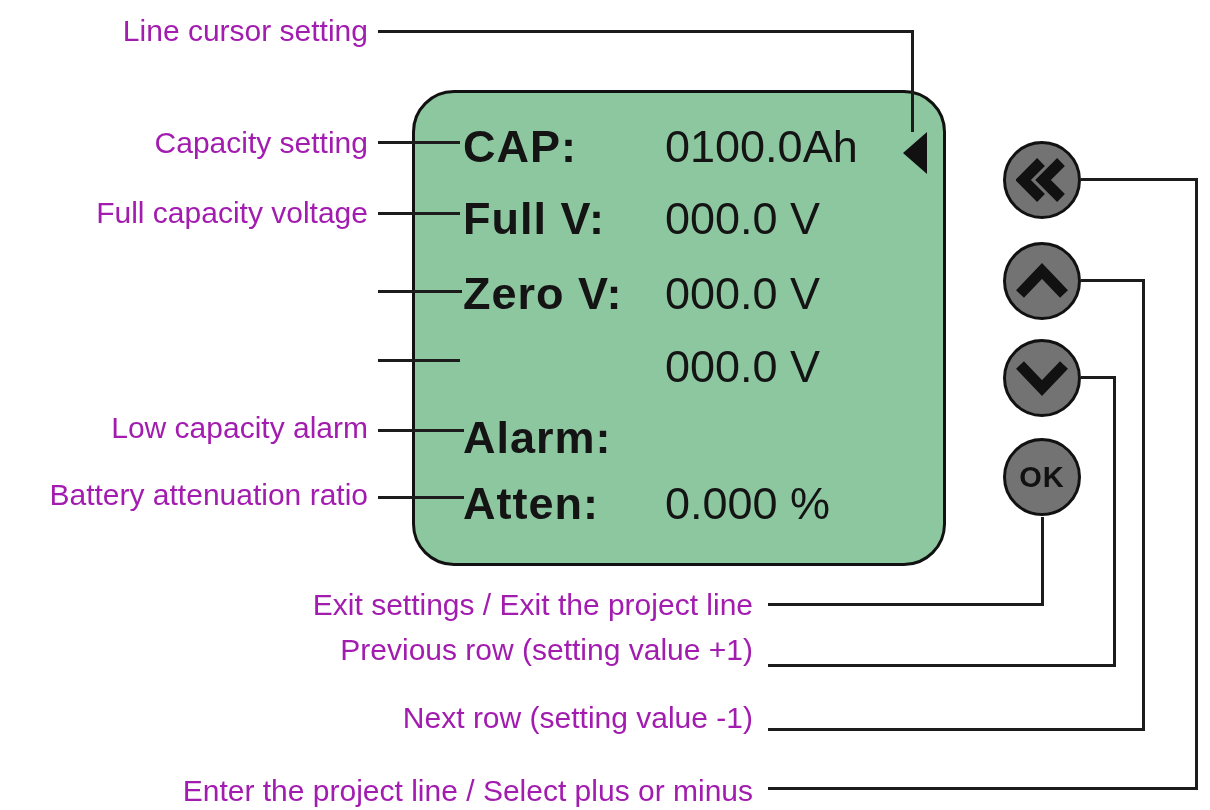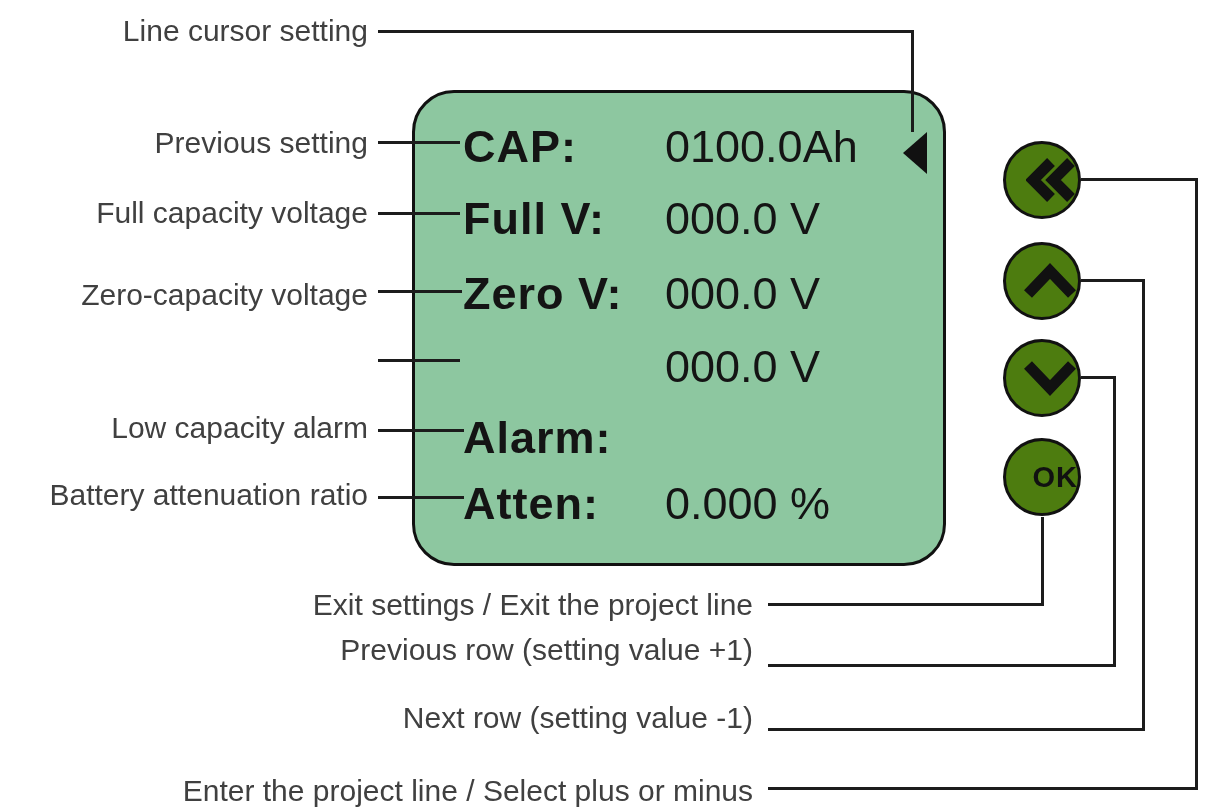--- a/index.html
+++ b/index.html
@@ -1,55 +1,54 @@
 <!DOCTYPE html>
 <html><head>
 <meta charset="utf-8">
 <style>
   html,body{margin:0;padding:0;background:#fff;}
   #stage{
     position:relative;width:1210px;height:810px;background:#ffffff;
     font-family:"Liberation Sans","DejaVu Sans",sans-serif;overflow:hidden;
   }
   .callout{
-    position:absolute;color:#404040;font-size:30px;line-height:38px;
+    position:absolute;color:#a21caf;font-size:30px;line-height:38px;
     white-space:nowrap;
   }
   .lh{position:absolute;background:#1c1c1c;height:3px;}
   .lv{position:absolute;background:#1c1c1c;width:3px;}
   .screen{
     position:absolute;left:412px;top:90px;width:534px;height:476px;
     background:#8dc7a0;border:3px solid #111;border-radius:42px;
     box-sizing:border-box;
   }
   .srow{position:absolute;left:0;width:100%;height:52px;color:#141414;font-size:45px;line-height:52px;}
   .srow .lbl{position:absolute;left:48px;font-weight:bold;letter-spacing:1px;}
   .srow .val{position:absolute;left:250px;font-weight:normal;}
   .cursor{
     position:absolute;left:903px;top:132px;width:0;height:0;
     border-top:21px solid transparent;border-bottom:21px solid transparent;
     border-right:24px solid #111;
   }
   .btn{
     position:absolute;width:78px;height:78px;box-sizing:border-box;
-    border:3px solid #111;border-radius:50%;background:#4d7c0f;
-    display:flex;align-items:center;justify-content:flex-end;
+    border:3px solid #111;border-radius:50%;background:#737373;
+    display:flex;align-items:center;justify-content:center;
   }
   .btn svg{display:block;}
   .okt{font-weight:900;font-size:29px;letter-spacing:1px;color:#111;}
 </style>
 </head>
 <body>
 
 <div id="stage">
 
   <div class="callout" style="right:842px;top:12px;">Line cursor setting</div>
-  <div class="callout" style="right:842px;top:124px;">Previous setting</div>
+  <div class="callout" style="right:842px;top:124px;">Capacity setting</div>
   <div class="callout" style="right:842px;top:194px;">Full capacity voltage</div>
-  <div class="callout" style="right:842px;top:276px;">Zero-capacity voltage</div>
   <div class="callout" style="right:842px;top:409px;">Low capacity alarm</div>
   <div class="callout" style="right:842px;top:476px;">Battery attenuation ratio</div>
 
   <div class="callout" style="right:457px;top:586px;">Exit settings / Exit the project line</div>
   <div class="callout" style="right:457px;top:631px;">Previous row (setting value +1)</div>
   <div class="callout" style="right:457px;top:699px;">Next row (setting value -1)</div>
   <div class="callout" style="right:457px;top:772px;">Enter the project line / Select plus or minus</div>
 
   <div class="screen">
     <div class="srow" style="top:28px;">

